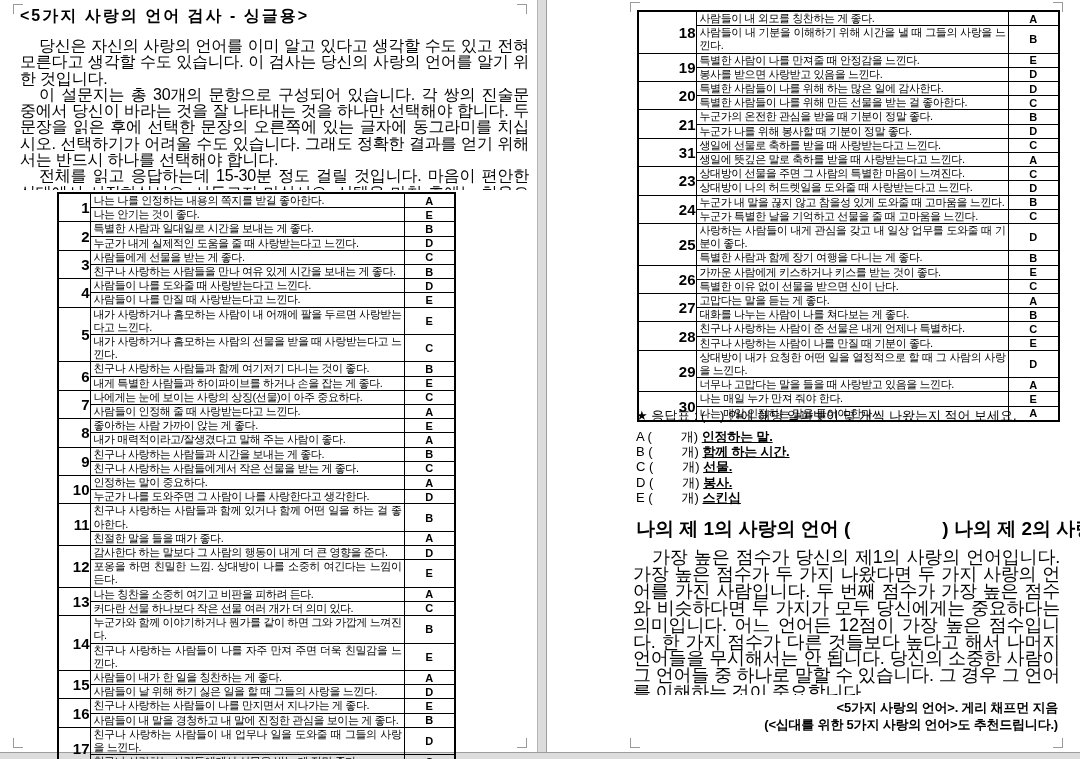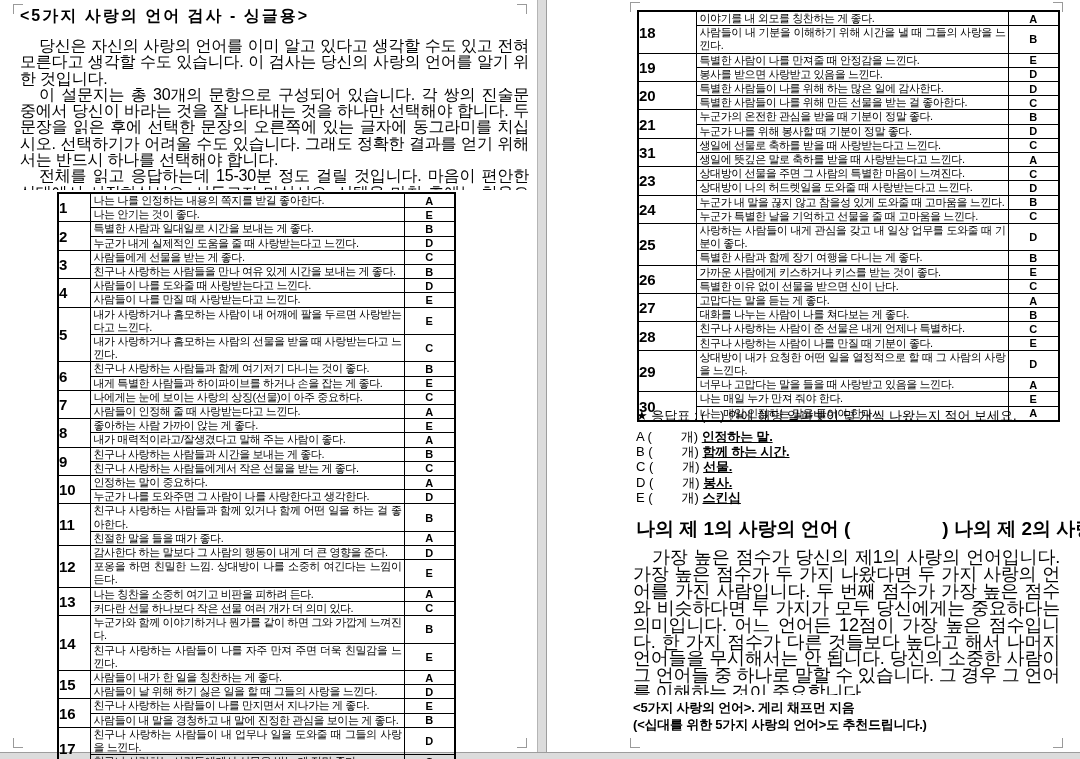--- a/index.html
+++ b/index.html
@@ -39,21 +39,21 @@
   .wavy {
     text-decoration-style:wavy;
     text-decoration-color:#444; text-decoration-thickness:1px; text-underline-offset:2px;
   }
 
   
   table.qt { border-collapse:collapse; table-layout:fixed; border:2px solid #000; }
   table.qt td { border:1px solid #000; vertical-align:middle; }
   #qtable-left  { position:absolute; left:57px;  top:192px; width:397px; }
   #qtable-right { position:absolute; left:637px; top:10px;  width:421px; }
-  td.num { font-size:15px; font-weight:bold; text-align:left; }
+  td.num { font-size:15px; font-weight:bold; text-align:right; }
   td.stmt {
     font-size:11px; line-height:13.2px; padding:0 2px 0 3px;
     text-align:justify; letter-spacing:-0.4px;
   }
   td.ans { font-size:11px; font-weight:bold; text-align:center; }
 
   
   .answer-key { position:absolute; left:636px; top:408px; width:424px; font-size:13px; }
   .answer-key .heading { line-height:16px; margin-bottom:5px; white-space:pre-wrap; }
   .answer-key .keyrow { line-height:15.2px; white-space:pre-wrap; }
@@ -65,21 +65,21 @@
   .sp { display:inline-block; height:1px; }
   .closing {
     position:absolute; left:633px; top:549px; width:427px; height:146px; overflow:hidden;
   }
   .closing p {
     font-size:18px; line-height:16.9px; text-align:justify; text-indent:19px;
     letter-spacing:-0.2px;
   }
   .attribution {
     position:absolute; left:633px; top:700px; width:425px;
-    font-size:13px; font-weight:bold; line-height:16.5px;
+    text-align:right; font-size:13px; font-weight:bold; line-height:16.5px;
     letter-spacing:-0.2px;
   }
 </style>
 </head>
 <body>
 
 <div class="canvas">
 
   <div class="page-gap"></div>
   <div class="bottom-strip"></div>
@@ -267,21 +267,21 @@
 
   <table class="qt" id="qtable-right">
     <colgroup>
         <col style="width:58px">
         <col style="width:312px">
         <col style="width:51px">
       </colgroup>
     <tbody>
         <tr>
           <td class="num" rowspan="2">18</td>
-          <td class="stmt">이야기를 내 외모를 칭찬하는 게 좋다.</td>
+          <td class="stmt">사람들이 내 외모를 칭찬하는 게 좋다.</td>
           <td class="ans">A</td>
         </tr>
         <tr>
           <td class="stmt">사람들이 내 기분을 이해하기 위해 시간을 낼 때 그들의 사랑을 느낀다.</td>
           <td class="ans">B</td>
         </tr>
         <tr>
           <td class="num" rowspan="2">19</td>
           <td class="stmt">특별한 사람이 나를 만져줄 때 안정감을 느낀다.</td>
           <td class="ans">E</td>

